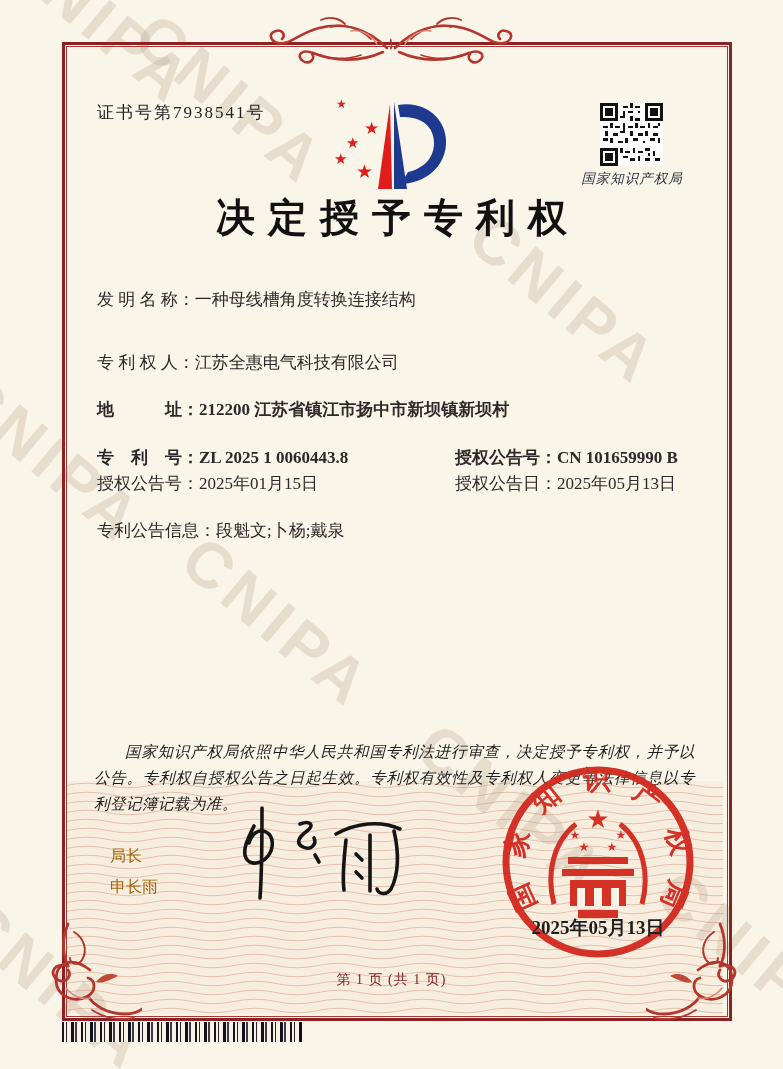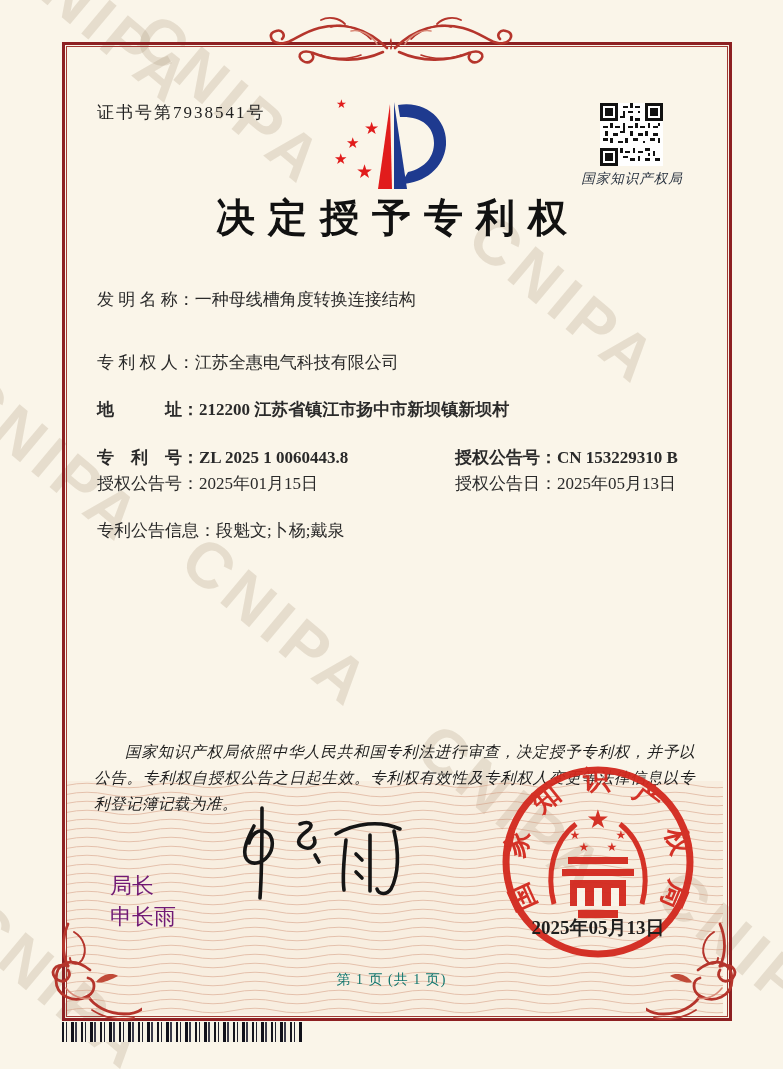--- a/index.html
+++ b/index.html
@@ -39,28 +39,28 @@
   .row{line-height:26px;white-space:nowrap;}
   .lbl{white-space:pre;}
   .cols{display:flex;}
   .c1{width:358px;}
   .mb44{margin-bottom:37px;} .mb21{margin-bottom:21px;} .mb22{margin-bottom:22px;font-weight:bold;} .mb19{font-weight:bold;}
 
   .statement{position:absolute;left:94px;top:723px;width:601px;font-size:15.5px;
              line-height:26px;text-indent:2em;text-align:justify;font-style:italic;
              letter-spacing:0.5px;color:#1e1e1e;}
 
-  .director{position:absolute;left:110px;top:840px;font-size:22px;line-height:31px;color:#701a75;margin-top:30px;}
+  .director{position:absolute;left:110px;top:840px;font-size:16px;line-height:31px;color:#a16207;}
 
   .signature{position:absolute;left:218px;top:798px;}
 
   .seal{position:absolute;left:498px;top:762px;}
 
   .footer{position:absolute;left:0;top:971px;width:783px;text-align:center;
-          font-size:14px;letter-spacing:1px;color:#0f766e;}
+          font-size:14px;letter-spacing:1px;color:#7f1d1d;}
 
   .barcode{position:absolute;left:62px;top:1022px;width:240px;height:20px;
     background:repeating-linear-gradient(90deg,
       #15151d 0 2px,#f6f2e6 2px 4px,#23232e 4px 5px,#f6f2e6 5px 9px,
       #10101a 9px 12px,#f6f2e6 12px 13px,#3a3a48 13px 15px,#f6f2e6 15px 19px);}
 </style>
 </head>
 <body>
 
 <div class="page">
@@ -166,21 +166,21 @@
       <span class="lbl">专 利 权 人：</span><span>江苏全惠电气科技有限公司</span>
     </div>
     <div class="row mb22">
       <span class="lbl">地　　　址：</span><span>212200 江苏省镇江市扬中市新坝镇新坝村</span>
     </div>
     <div class="row cols mb19">
       <div class="c1">
         <span class="lbl">专　利　号：</span><span>ZL 2025 1 0060443.8</span>
       </div>
       <div>
-        <span class="lbl">授权公告号：</span><span>CN 153229310 B</span>
+        <span class="lbl">授权公告号：</span><span>CN 101659990 B</span>
       </div>
     </div>
     <div class="row cols mb21">
       <div class="c1">
         <span class="lbl">授权公告号：</span><span>2025年01月15日</span>
       </div>
       <div>
         <span class="lbl">授权公告日：</span><span>2025年05月13日</span>
       </div>
     </div>

